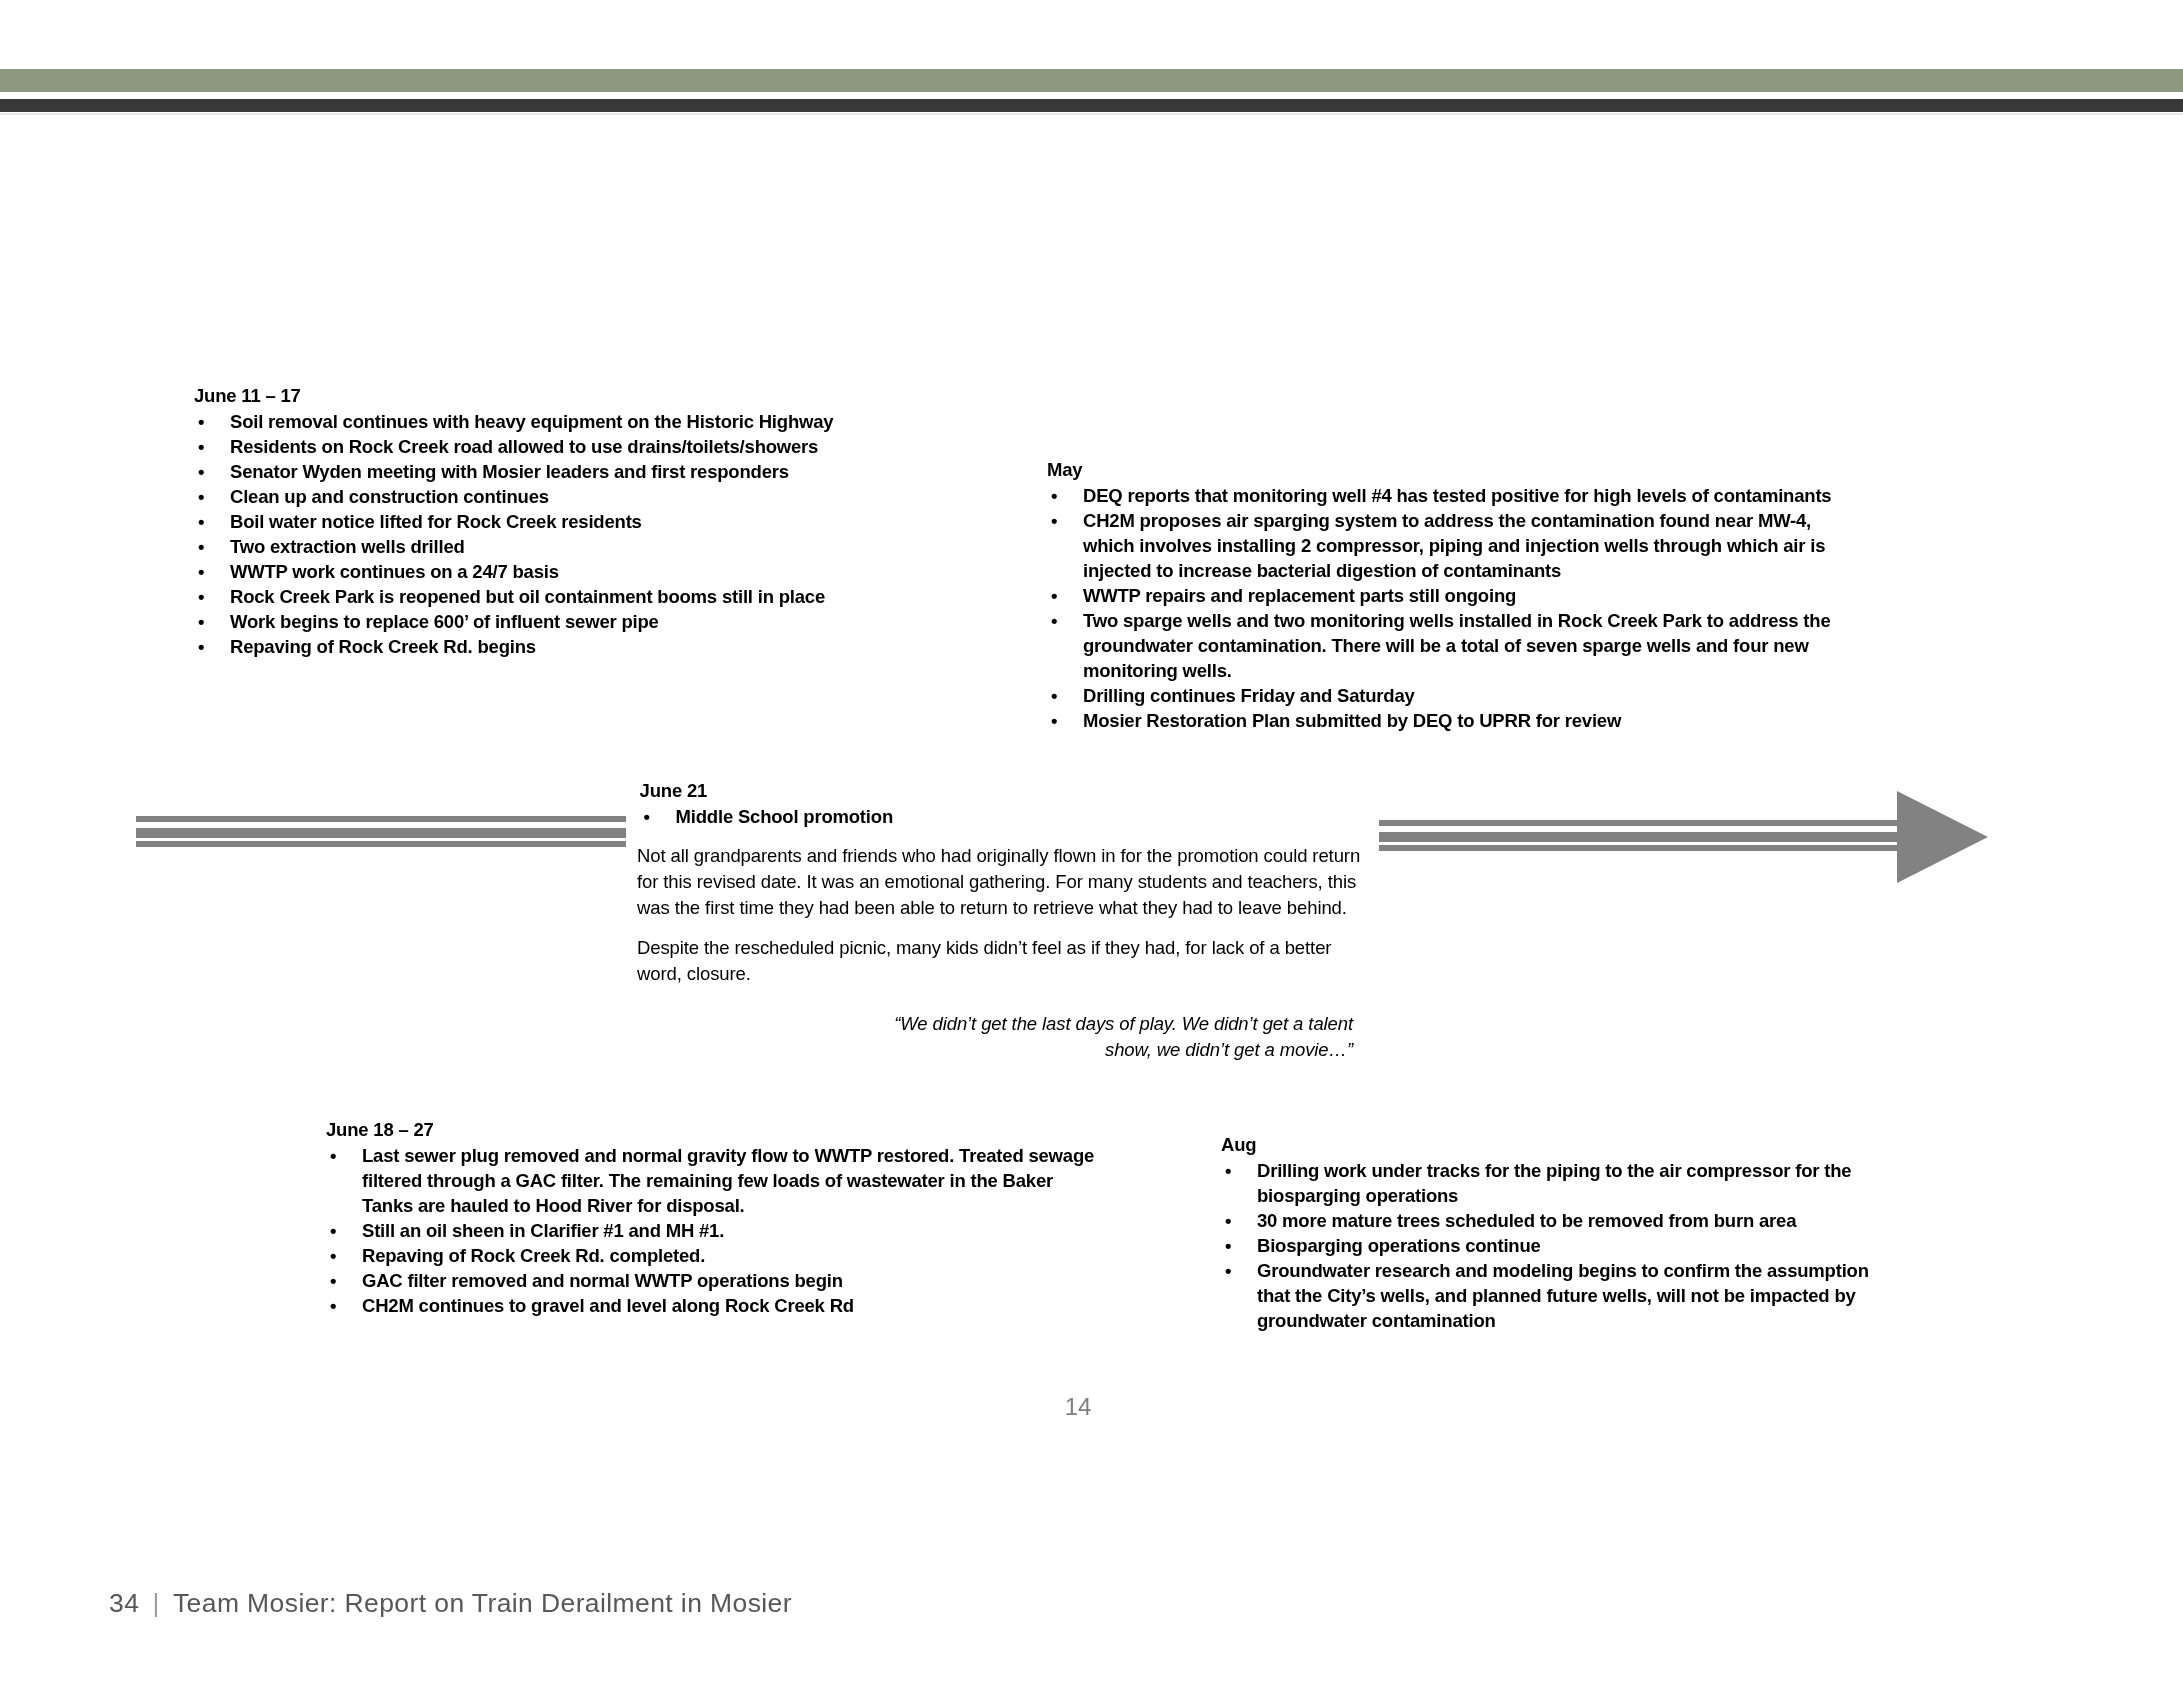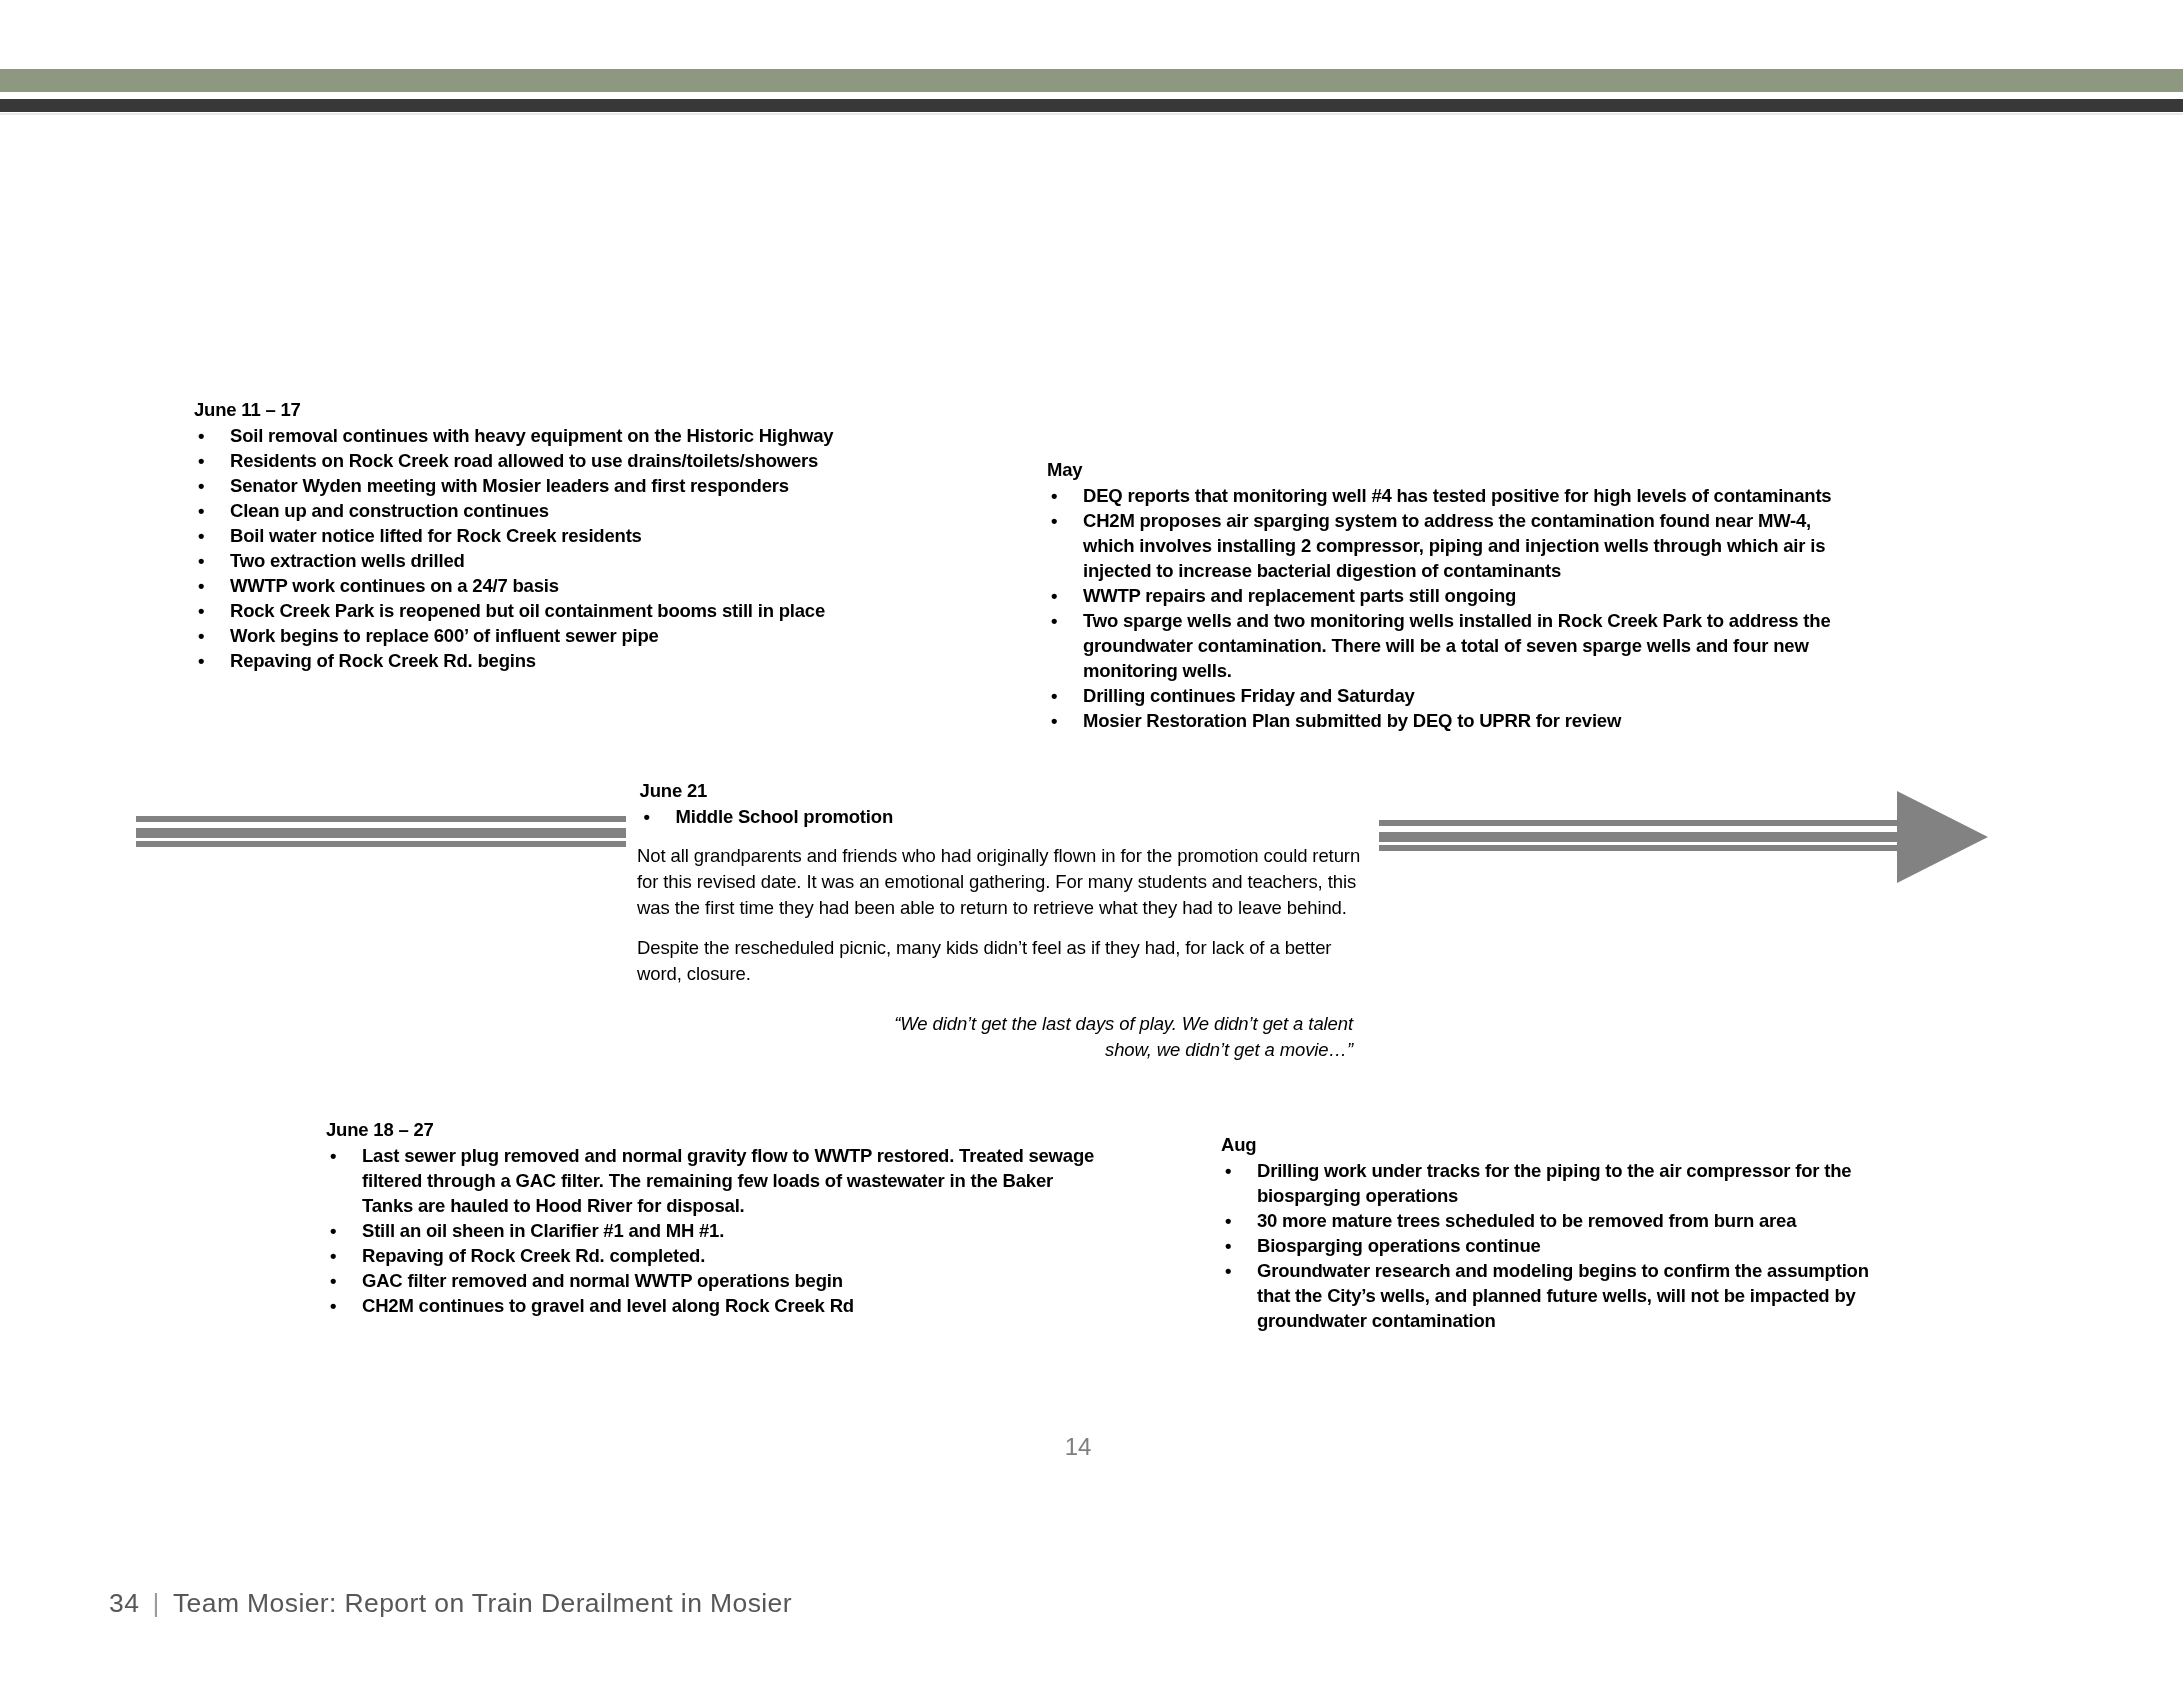--- a/index.html
+++ b/index.html
@@ -49,40 +49,40 @@
   .arrowhead{
     position:absolute;left:1897px;top:791px;width:0;height:0;
     border-top:46px solid transparent;
     border-bottom:46px solid transparent;
     border-left:91px solid #828282;
   }
 
   
   .slide-number{
     position:absolute;left:1045px;top:1393px;width:66px;text-align:center;
-    font-size:24px;color:#7f7f7f;margin-top:40px;
+    font-size:24px;color:#7f7f7f;
   }
   .footer{
     position:absolute;left:109px;top:1588px;
     display:flex;align-items:flex-end;
     font-size:26.5px;font-weight:300;color:#575757;letter-spacing:0.4px;
     white-space:nowrap;
   }
   .footer .sep{color:#9b9b9b;margin:0 13.2px;font-weight:300;}
 </style>
 </head>
 <body>
 
 <div class="canvas">
 
   <div class="bar-green"></div>
   <div class="bar-dark"></div>
   <div class="bar-hairline"></div>
 
-  <div class="tl-block" style="left:194px;top:397px;width:853px;">
+  <div class="tl-block" style="left:194px;top:383px;width:853px;">
     <div class="tl-heading">June 11 – 17</div>
     <ul class="tl-bullets">
         <li>Soil removal continues with heavy equipment on the Historic Highway</li>
         <li>Residents on Rock Creek road allowed to use drains/toilets/showers</li>
         <li>Senator Wyden meeting with Mosier leaders and first responders</li>
         <li>Clean up and construction continues</li>
         <li>Boil water notice lifted for Rock Creek residents</li>
         <li>Two extraction wells drilled</li>
         <li>WWTP work continues on a 24/7 basis</li>
         <li>Rock Creek Park is reopened but oil containment booms still in place</li>

